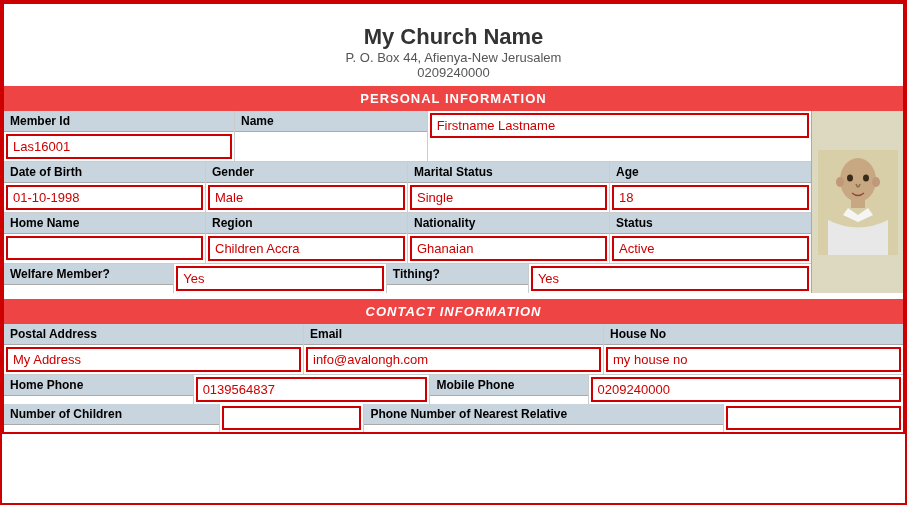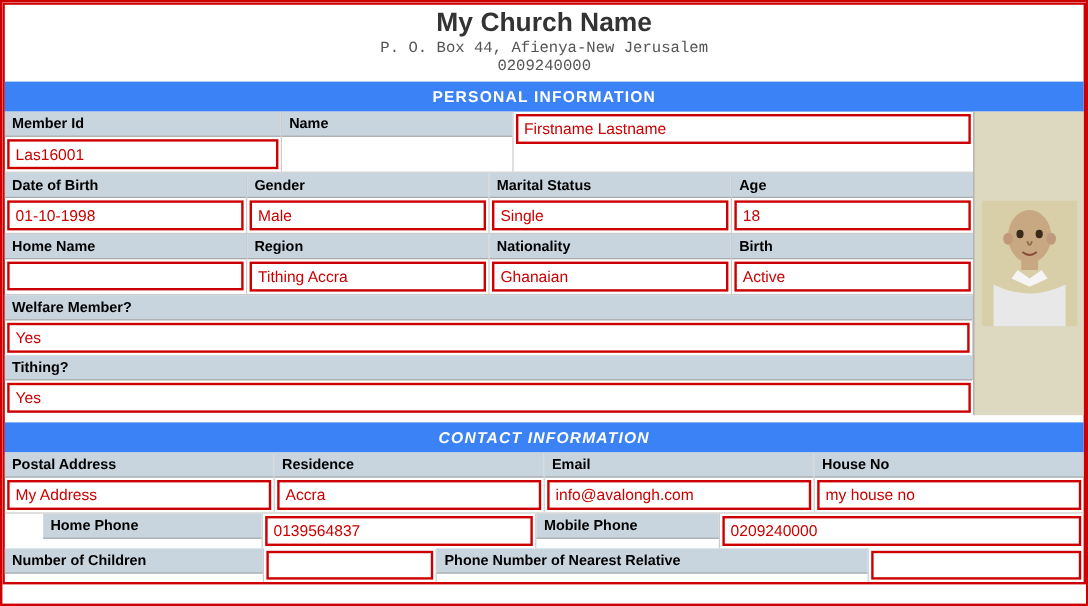--- a/index.html
+++ b/index.html
@@ -6,34 +6,33 @@
     body {
       font-family: Arial, sans-serif;
       background: #fff;
       width: 907px;
       min-height: 505px;
       border: 2px solid #cc0000;
       padding: 0;
     }
     .header {
       text-align: center;
-      padding: 2px 0 6px;
+      padding: 20px 0 6px;
     }
     .header-title {
       font-size: 22px;
       font-weight: bold;
       color: #333;
     }
     .header-sub {
       font-size: 13px;
       color: #555;
-      font-family: Liberation Mono, monospace;
     }
     .section-header {
-      background: #3b82f6;
+      background: #ef4444;
       color: #fff;
       font-weight: bold;
       font-size: 13px;
       text-align: center;
       padding: 5px 0;
       letter-spacing: 1px;
     }
     
     .outer {
       border: 2px solid #cc0000;
@@ -144,33 +143,33 @@
         </div>
       </div>
 
       <div class="form-row">
         <div class="form-cell">
           <span class="cell-label">Home Name</span>
           <span class="cell-value-empty">&nbsp;</span>
         </div>
         <div class="form-cell">
           <span class="cell-label">Region</span>
-          <span class="cell-value">Tithing Accra</span>
+          <span class="cell-value">Children Accra</span>
         </div>
         <div class="form-cell">
           <span class="cell-label">Nationality</span>
           <span class="cell-value">Ghanaian</span>
         </div>
         <div class="form-cell">
-          <span class="cell-label">Birth</span>
+          <span class="cell-label">Status</span>
           <span class="cell-value">Active</span>
         </div>
       </div>
 
-      <div class="form-row" style="border-bottom:none;flex-direction:column;">
+      <div class="form-row" style="border-bottom:none;">
         <div class="form-cell" style="flex:1.2">
           <span class="cell-label">Welfare Member?</span>
         </div>
         <div class="form-cell" style="flex:1.5">
           <span class="cell-value">Yes</span>
         </div>
         <div class="form-cell" style="flex:1">
           <span class="cell-label">Tithing?</span>
         </div>
         <div class="form-cell" style="flex:2">
@@ -209,34 +208,30 @@
   <div class="section-header" style="margin-top:6px;font-style:italic;">CONTACT INFORMATION</div>
 
   <div>
 
     <div class="form-row">
       <div class="form-cell">
         <span class="cell-label">Postal Address</span>
         <span class="cell-value">My Address</span>
       </div>
       <div class="form-cell">
-        <span class="cell-label">Residence</span>
-        <span class="cell-value">Accra</span>
-      </div>
-      <div class="form-cell">
         <span class="cell-label">Email</span>
         <span class="cell-value">info@avalongh.com</span>
       </div>
       <div class="form-cell">
         <span class="cell-label">House No</span>
         <span class="cell-value">my house no</span>
       </div>
     </div>
 
-    <div class="form-row" style="border-bottom:none;padding-left:32px;">
+    <div class="form-row" style="border-bottom:none;">
       <div class="form-cell" style="flex:1.2">
         <span class="cell-label">Home Phone</span>
       </div>
       <div class="form-cell" style="flex:1.5">
         <span class="cell-value">0139564837</span>
       </div>
       <div class="form-cell" style="flex:1">
         <span class="cell-label">Mobile Phone</span>
       </div>
       <div class="form-cell" style="flex:2">

